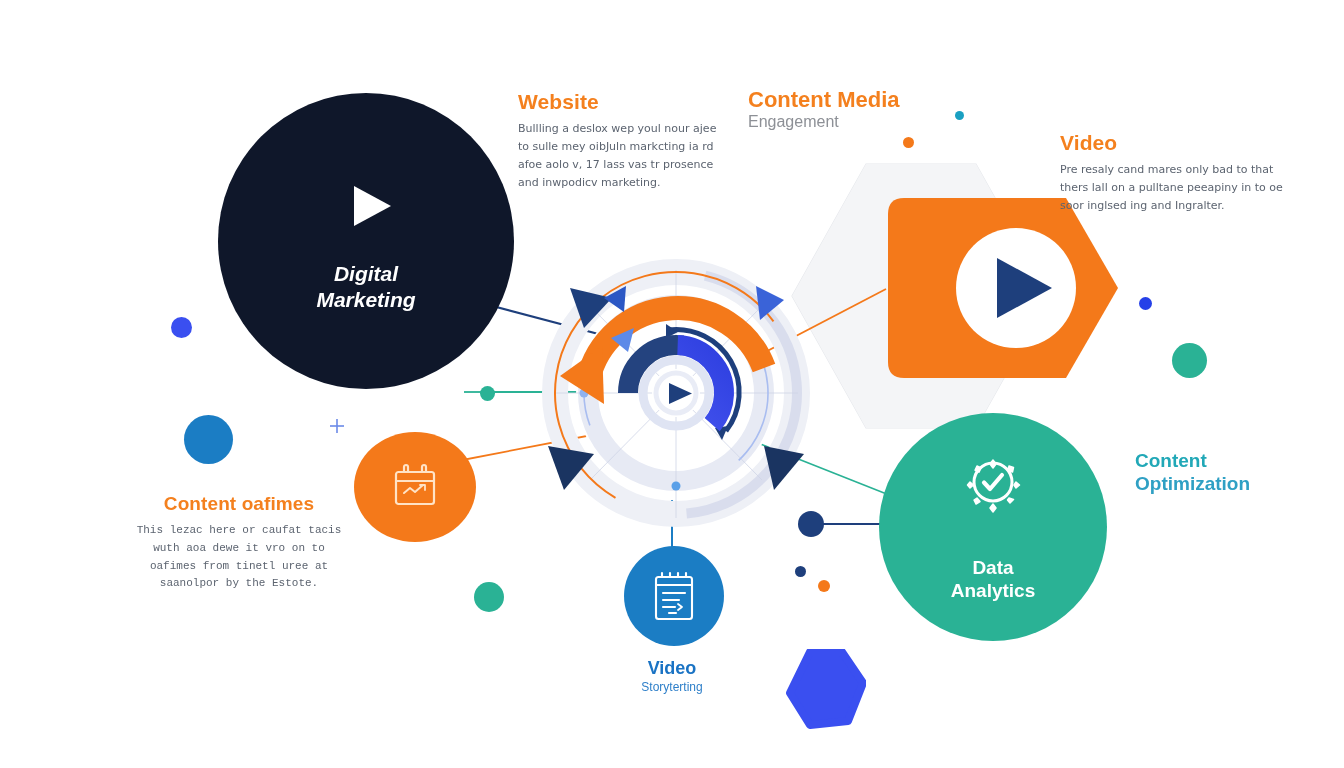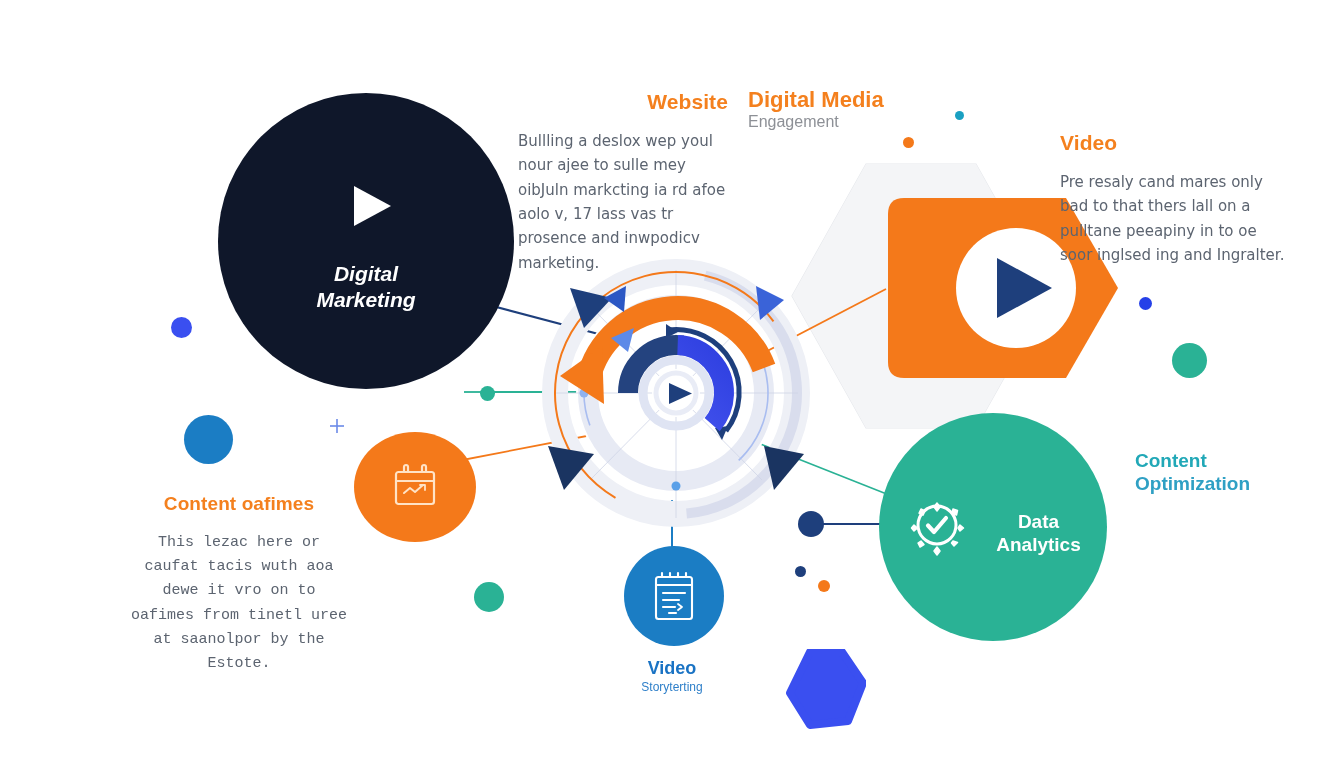--- a/index.html
+++ b/index.html
@@ -17,29 +17,29 @@
   .abs { position: absolute; }
 
   
   .txt-block { position: absolute; }
   .txt-title {
     font-weight: bold;
     line-height: 1.1;
     letter-spacing: .1px;
   }
   .txt-body {
-    font-size: 15px;
+    font-size: 11px;
     line-height: 1.62;
     color: #5c6470;
-    margin-top: 16px;
+    margin-top: 7px;
     font-family: "DejaVu Sans", sans-serif;
   }
 
   #website-block { left: 518px; top: 90px; width: 210px; }
-  #website-block .txt-title { font-size: 21px; color: #f4801e; text-align: right; }
+  #website-block .txt-title { font-size: 21px; color: #f4801e; }
 
   #social-block { left: 748px; top: 88px; width: 250px; }
   #social-block .l1 { font-size: 22px; font-weight: bold; color: #f4801e; display:block; line-height:1.12; }
   #social-block .l2 { font-size: 16px; color: #8d9096; display:block; line-height:1.15; font-weight: 400;}
 
   #video-block { left: 1060px; top: 131px; width: 232px; }
   #video-block .txt-title { font-size: 21px; color: #f4801e; }
 
   #content-creation-block { left: 130px; top: 494px; width: 218px; text-align:center; }
   #content-creation-block .txt-title { font-size: 19px; color: #f4801e; }
@@ -64,21 +64,21 @@
   #dm-label {
     color: #ffffff; font-size: 21px; font-weight: bold;
     text-align: center; line-height: 1.22; margin-top: 18px;
     white-space: pre-line;
   }
 
   #data-analytics {
     left: 879px; top: 413px; width: 228px; height: 228px;
     border-radius: 50%;
     background: #2ab295;
-    display:flex; flex-direction:row; align-items:center; justify-content:center;gap:27px;
+    display:flex; flex-direction:column; align-items:center; justify-content:center;gap:27px;
   }
   #da-label {
     color:#ffffff; font-size: 19px; font-weight: bold; text-align:center;
     line-height:1.2; margin-top: 14px; white-space: pre-line;
   }
 
   #video-node {
     left: 624px; top: 546px; width: 100px; height: 100px;
     border-radius: 50%; background: #1b7dc4;
     display:flex; align-items:center; justify-content:center;
@@ -259,21 +259,21 @@
   <svg class="abs" style="left:786px; top:649px;" width="80" height="80">
     <polygon points="24,3 56,3 77,34 62,72 24,76 4,44" fill="#3a4ff0" stroke="#3a4ff0" stroke-width="8" stroke-linejoin="round"></polygon>
   </svg>
 
   <div class="txt-block" id="website-block">
     <div class="txt-title">Website</div>
     <div class="txt-body">Bullling a deslox wep youl nour ajee to sulle mey oibJuln markcting ia rd afoe aolo v, 17 lass vas tr prosence and inwpodicv marketing.</div>
   </div>
 
   <div class="txt-block" id="social-block">
-    <span class="l1">Digital Media</span>
+    <span class="l1">Content Media</span>
     <span class="l2">Engagement</span>
   </div>
 
   <div class="txt-block" id="video-block">
     <div class="txt-title">Video</div>
     <div class="txt-body">Pre resaly cand mares only bad to that thers lall on a pulltane peeapiny in to oe soor inglsed ing and Ingralter.</div>
   </div>
 
   <div class="txt-block" id="content-creation-block">
     <div class="txt-title">Content oafimes</div>

